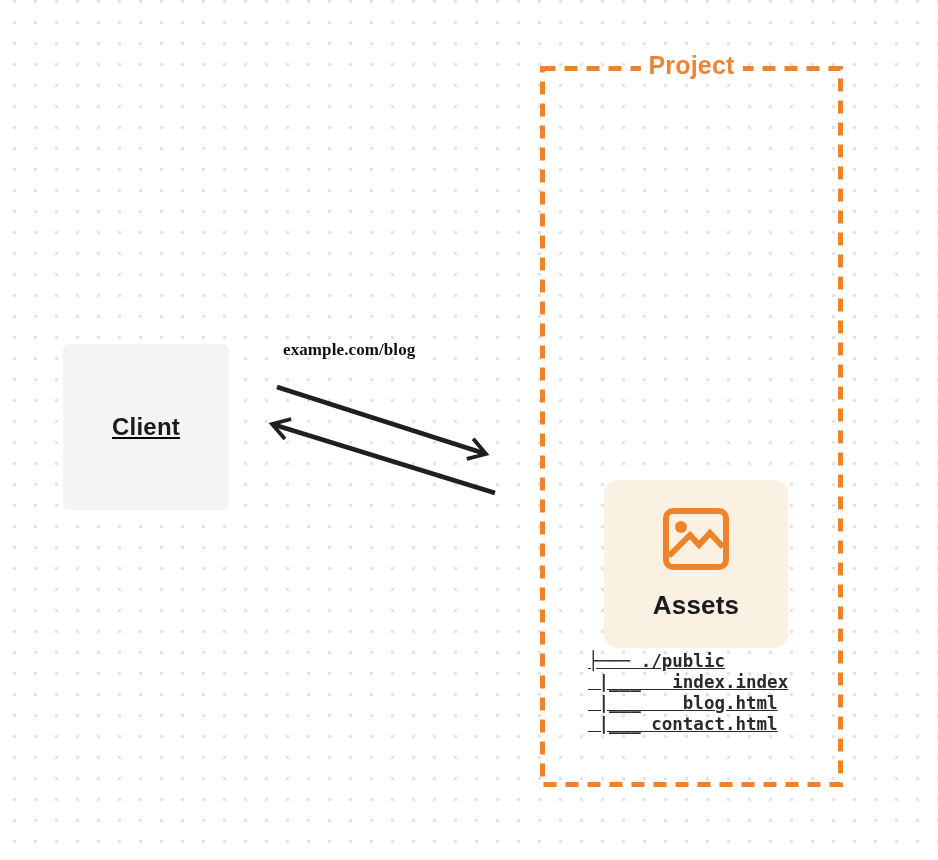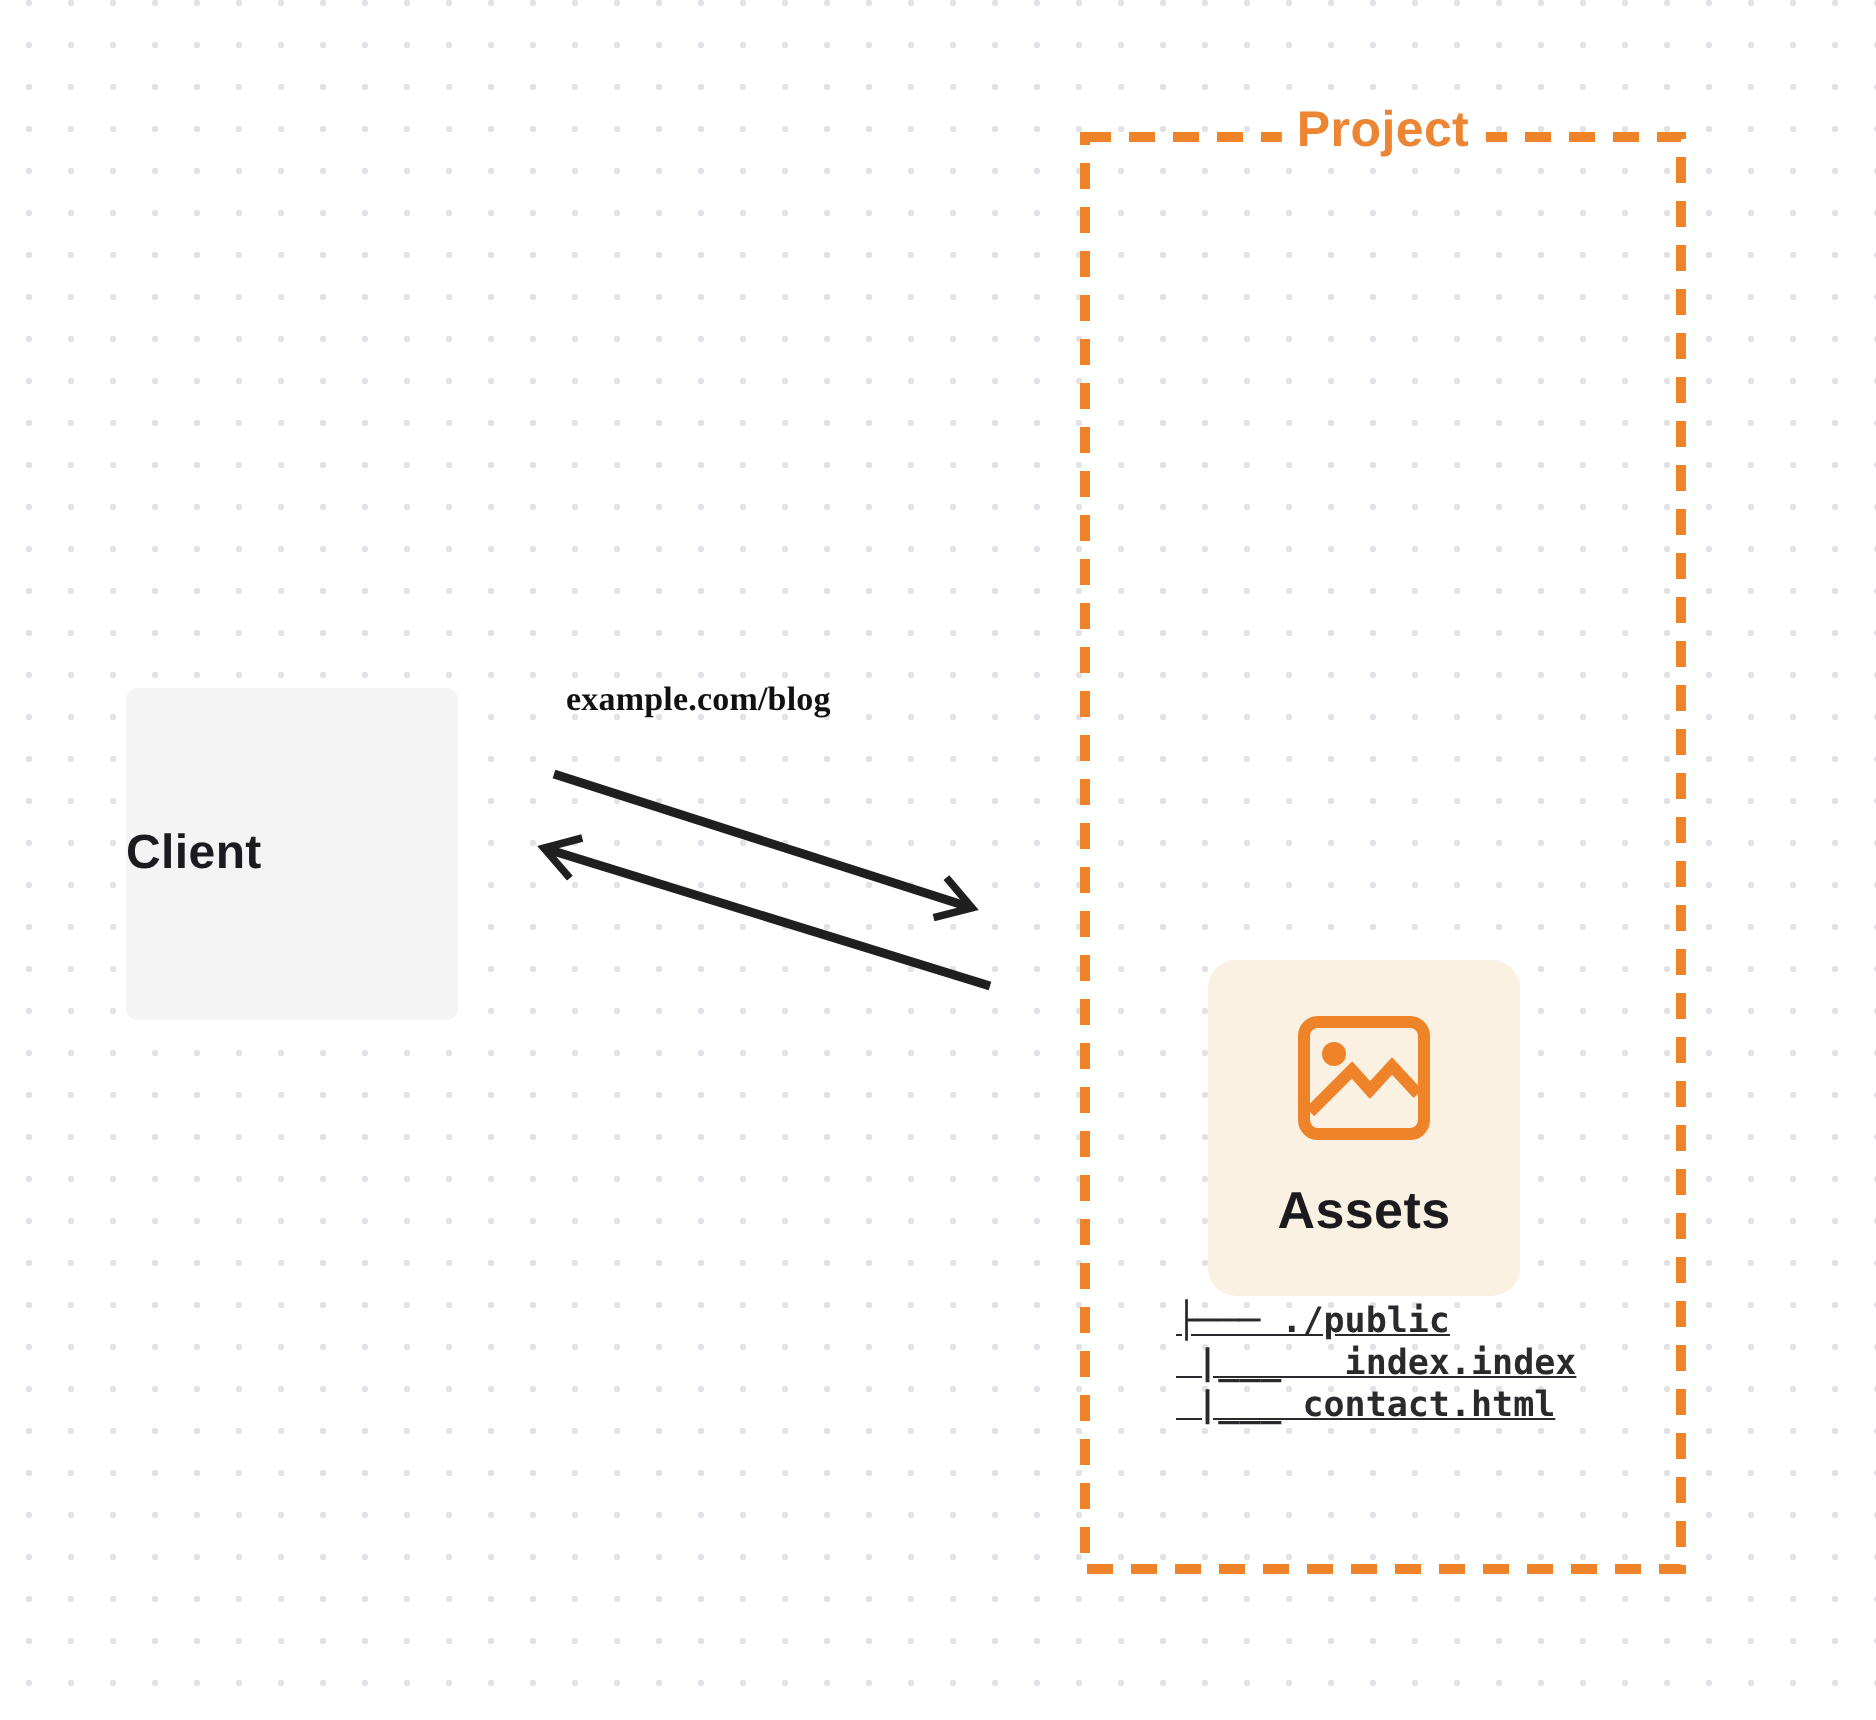--- a/index.html
+++ b/index.html
@@ -23,20 +23,22 @@
   .client-box {
     position: absolute;
     left: 63px;
     top: 344px;
     width: 166px;
     height: 166px;
     background: #f4f4f5;
     border-radius: 6px;
     display: flex;
     align-items: center;
+    justify-content: center;
+    text-decoration: underline;
   }
   .client-label {
     font-size: 24px;
     font-weight: 700;
     color: #1b1b1f;
     letter-spacing: 0.2px;
   }
 
   
   .request-label {
@@ -90,21 +92,21 @@
     position: absolute;
     background: #fbf1e3;
     border-radius: 14px;
     display: flex;
     flex-direction: column;
     align-items: center;
     justify-content: center;
     gap: 20px;
   }
   .worker-card { left: 67px; top: 67px; width: 168px; height: 167px; }
-  .assets-card { left: 64px; top: 414px; width: 156px; height: 168px; }
+  .assets-card { left: 64px; top: 414px; width: 184px; height: 168px; }
   .card-label {
     font-size: 26px;
     font-weight: 700;
     color: #1b1b1f;
     letter-spacing: 0.2px;
   }
   .card .icon { display: block; }
 
   
   .file-tree {
@@ -152,16 +154,16 @@
 
     <div class="card assets-card">
       <svg class="icon" width="66" height="62" viewBox="0 0 66 62">
         <rect x="3" y="3" width="60" height="56" rx="7" fill="none" stroke="#ee8329" stroke-width="6"></rect>
         <circle cx="18" cy="19" r="6" fill="#ee8329"></circle>
         <path d="M6 48 L27 27 L36 37 L47 25 L60 39" fill="none" stroke="#ee8329" stroke-width="6" stroke-linecap="butt" stroke-linejoin="miter"></path>
       </svg>
       <div class="card-label">Assets</div>
     </div>
 
-    <pre class="file-tree"><div>├─── ./public</div><div> |___   index.index</div><div> |___ contact.html</div></pre>
+    <pre class="file-tree"><div>├─── ./public</div><div> |___   index.index</div><div> |___    blog.html</div><div> |___ contact.html</div></pre>
   </div>
 
 </div>
 
 </body></html>

